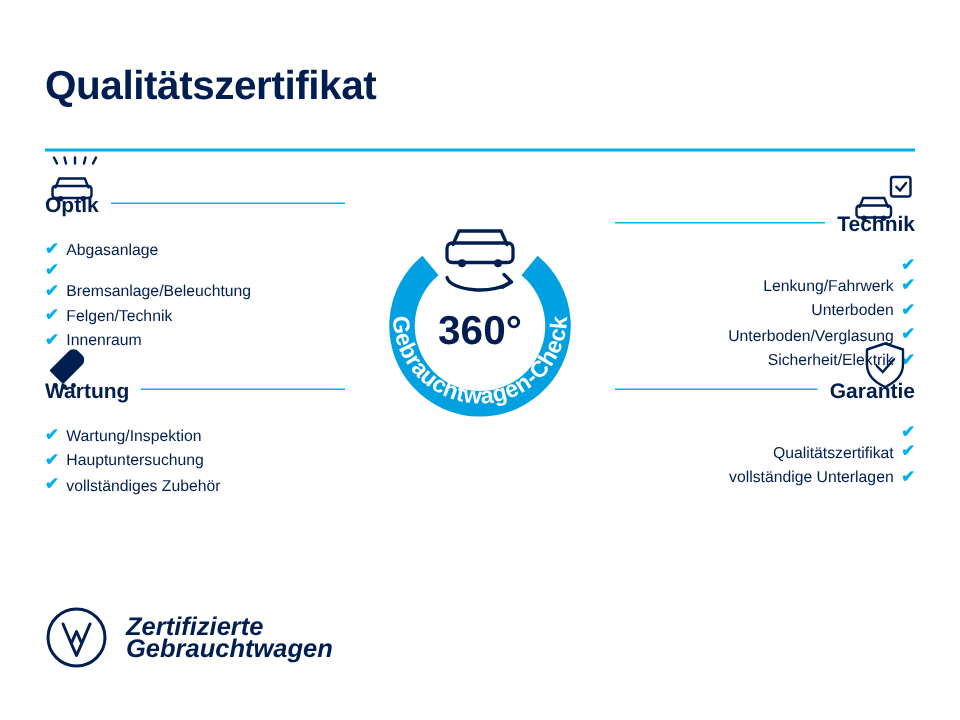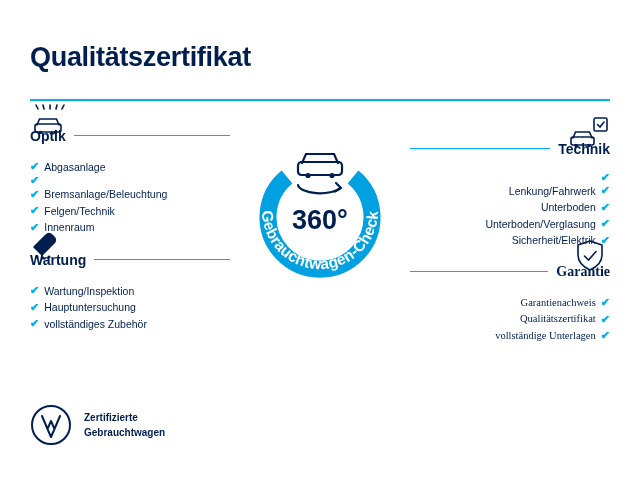--- a/index.html
+++ b/index.html
@@ -40,21 +40,21 @@
   .col {
     position:absolute;
     width:200px;
   }
   .col-left  { left:0; }
   .col-right { right:0; text-align:right; }
 
   .col.optik    { top:0; }
   .col.technik  { top:0;margin-top:13px; }
   .col.wartung  { top:124px; }
-  .col.garantie { top:136px;font-family:Liberation Serif, serif; }
+  .col.garantie { top:124px; }
 
   .sec-head {
     display:flex;
     align-items:center;
     gap:8px;
     height:22px;
   }
   .col-right .sec-head { flex-direction:row-reverse; }
 
   .sec-title {
@@ -113,24 +113,25 @@
   .footer {
     position:absolute;
     left:30px;
     bottom:34px;
     display:flex;
     align-items:center;
     gap:12px;
   }
   .vw-logo { width:42px; height:42px; }
   .footer-text {
-    font-size:10px;
+    font-size:17px;
     line-height:15px;
     color:#001e50;
     font-weight:600;
+    font-style:italic;
   }
 </style>
 </head>
 <body>
 
 <div class="page">
 
   <h1 class="title">Qualitätszertifikat</h1>
   <div class="title-rule"></div>
 
@@ -247,21 +248,20 @@
           <path d="M14.5 17 l4 4 l7.5-8.5"></path>
         </svg>
       </span>
       <div class="sec-head">
         <span class="sec-title">Garantie</span>
         <span class="sec-rule"></span>
       </div>
       <ul class="items">
         <li>
             <span class="check">✔</span>
-            <span>Garantienachweis</span>
           </li>
         <li>
             <span class="check">✔</span>
             <span>Qualitätszertifikat</span>
           </li>
         <li>
             <span class="check">✔</span>
             <span>vollständige Unterlagen</span>
           </li>
       </ul>

